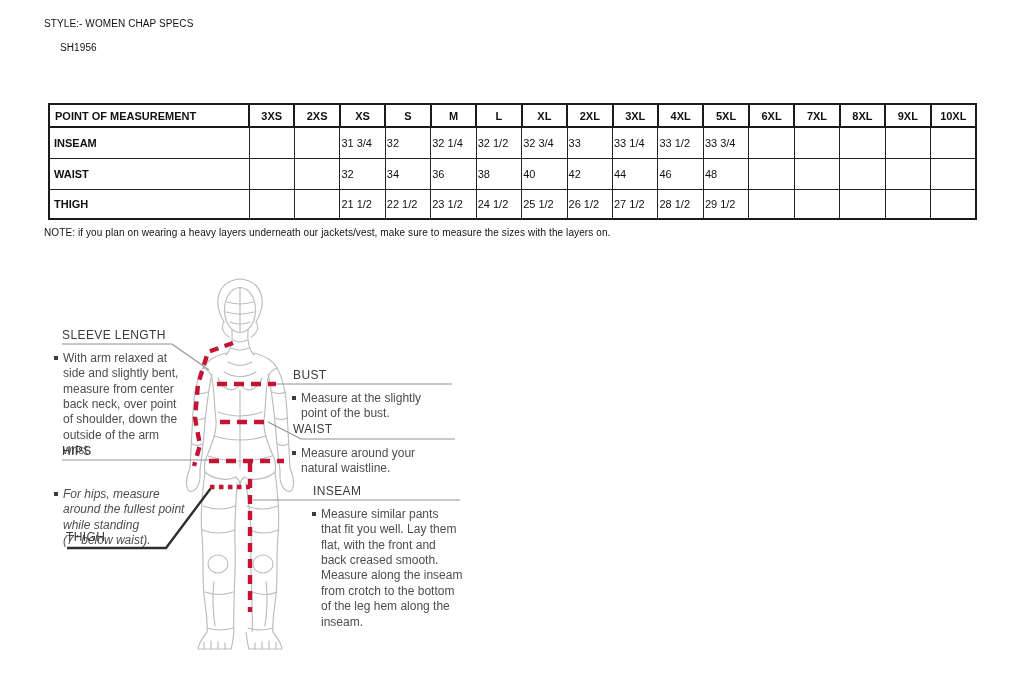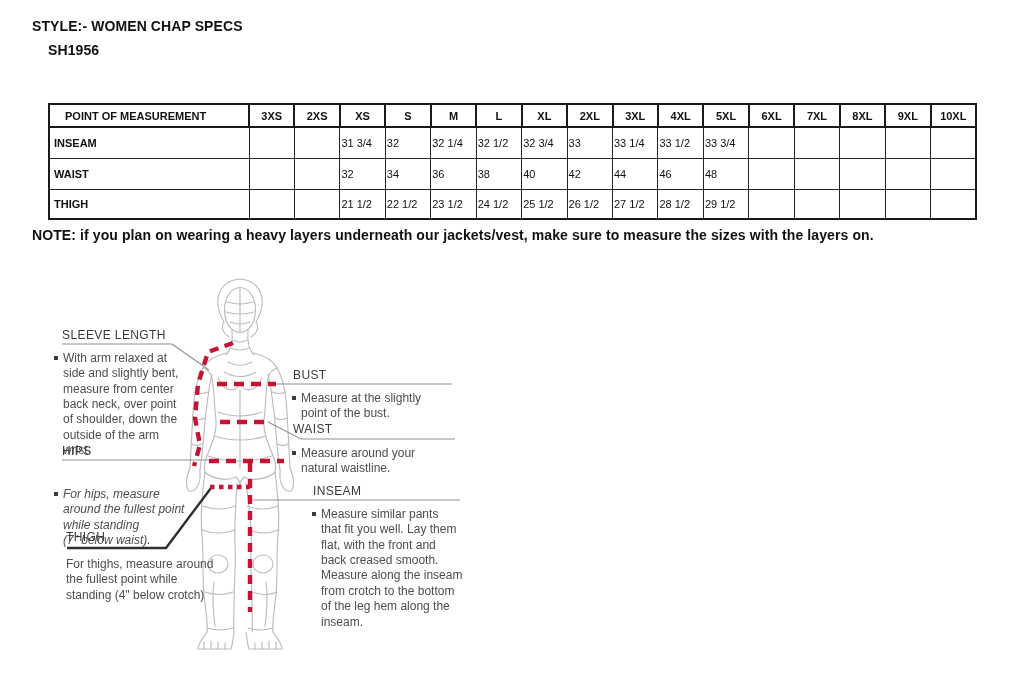--- a/index.html
+++ b/index.html
@@ -11,38 +11,38 @@
     --text-dark:#111111;
     --label-gray:#3a3a3a;
     --body-gray:#4d4d4d;
   }
   html,body{margin:0;padding:0;background:#ffffff;}
   #page{
     position:relative;width:1024px;height:673px;background:#ffffff;
     font-family:"Liberation Sans",sans-serif;overflow:hidden;
   }
   .doc-title{
-    position:absolute;left:32px;font-weight:bold;font-size:14px;
+    position:absolute;left:44px;font-weight:normal;font-size:10px;
     color:var(--text-dark);letter-spacing:.1px;white-space:nowrap;
   }
   #style-line{top:18px;}
   #style-number{top:42px;margin-left:16px;}
   #note-line{top:227px;}
 
   
   #spec-table-wrap{position:absolute;left:48px;top:103px;width:929px;}
   table.spec{
     border-collapse:collapse;width:929px;table-layout:fixed;
     font-size:11px;color:var(--text-dark);
   }
   table.spec th{
     border:2px solid var(--table-border);font-weight:bold;height:21px;
     text-align:center;padding:0 2px;white-space:nowrap;
   }
-  table.spec th.poml{text-align:left;padding-left:15px;width:200px;}
+  table.spec th.poml{text-align:left;padding-left:5px;width:200px;}
   table.spec td{
     border:1.5px solid #222222;height:30px;text-align:left;
     padding:0 1px;white-space:nowrap;font-size:11px;
   }
   table.spec td.rl{text-align:left;font-weight:bold;padding-left:4px;}
   table.spec tr.last td{height:28px;}
   table.spec{border:2px solid var(--table-border);}
 
   
   .sec-title{
@@ -270,23 +270,20 @@
 outside of the arm
 wrist.</div>
 
   <div class="sec-title" style="left:62px;top:444px;">HIPS</div>
   <div class="note-body with-bullet" style="left:63px;top:487px;width:152px;font-style:italic;">For hips, measure
 around the fullest point
 while standing
 (7" below waist).</div>
 
   <div class="sec-title" style="left:66px;top:530px;">THIGH</div>
-  <div class="note-body" style="left:66px;top:557px;width:190px;">For thighs, measure around
-the fullest point while
-standing (4" below crotch)</div>
 
   <div class="sec-title" style="left:293px;top:368px;">BUST</div>
   <div class="note-body with-bullet" style="left:301px;top:391px;width:150px;">Measure at the slightly
 point of the bust.</div>
 
   <div class="sec-title" style="left:293px;top:422px;">WAIST</div>
   <div class="note-body with-bullet" style="left:301px;top:446px;width:150px;">Measure around your
 natural waistline.</div>
 
   <div class="sec-title" style="left:313px;top:484px;">INSEAM</div>

